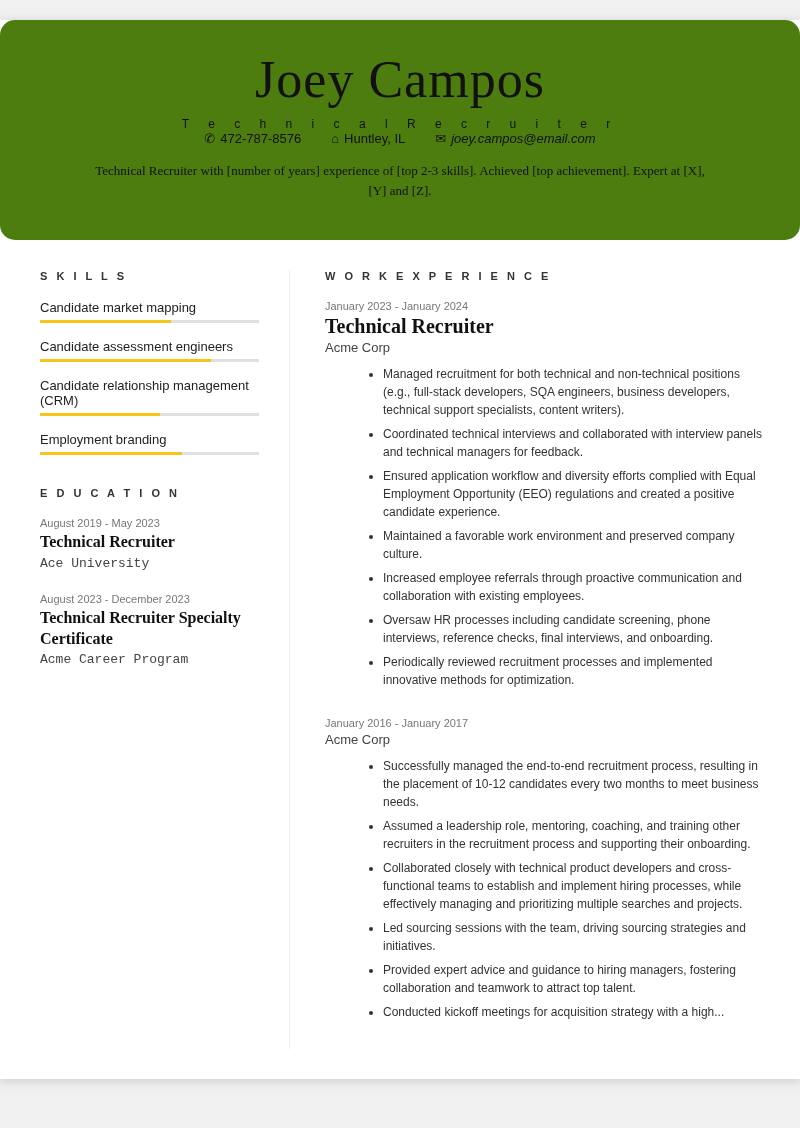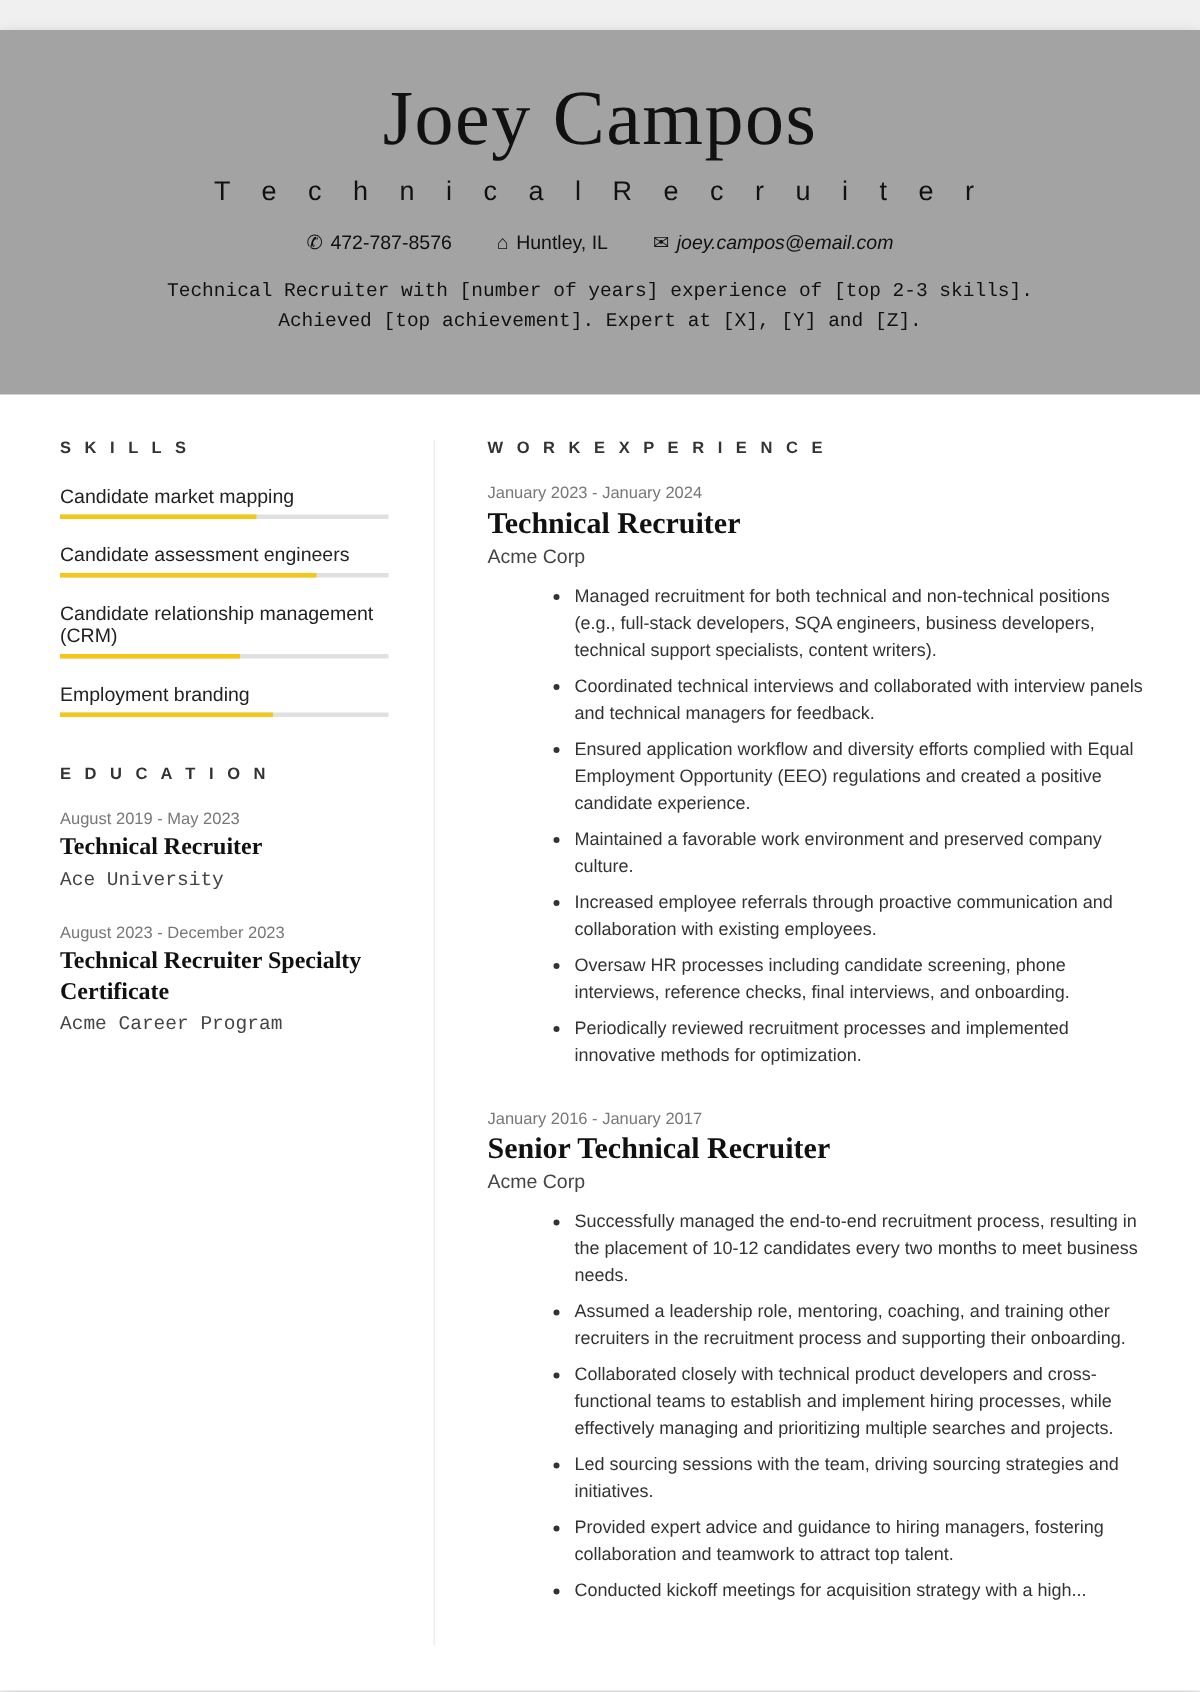--- a/index.html
+++ b/index.html
@@ -10,38 +10,38 @@
       justify-content: center;
       padding: 20px 0;
     }
     .resume {
       width: 800px;
       background: #fff;
       box-shadow: 0 2px 10px rgba(0,0,0,0.15);
     }
     
     .header {
-      background: #a3a3a3;
+      background: #4d7c0f;
       padding: 30px 40px 25px;
       text-align: center;
+      border-radius: 15px;
     }
     .header-name {
       font-size: 52px;
       font-weight: normal;
       font-family: Georgia, serif;
       color: #111;
       letter-spacing: 1px;
       margin-bottom: 8px;
     }
     .header-title {
       font-family: Arial, sans-serif;
-      font-size: 18px;
+      font-size: 12px;
       letter-spacing: 8px;
       color: #111;
-      margin-bottom: 16px;
       font-weight: normal;
     }
     .header-contact {
       display: flex;
       justify-content: center;
       gap: 30px;
       font-size: 13px;
       color: #111;
       font-family: Arial, sans-serif;
       margin-bottom: 14px;
@@ -50,21 +50,21 @@
       display: flex;
       align-items: center;
       gap: 5px;
     }
     .contact-icon {
       font-size: 13px;
     }
     .header-summary {
       font-size: 13px;
       color: #111;
-      font-family: Liberation Mono, monospace;
+      font-family: Liberation Serif, serif;
       max-width: 620px;
       margin: 15px auto;
       line-height: 1.5;
     }
     
     .body {
       display: flex;
       padding: 30px 0;
     }
     
@@ -259,21 +259,20 @@
               <li>Coordinated technical interviews and collaborated with interview panels and technical managers for feedback.</li>
               <li>Ensured application workflow and diversity efforts complied with Equal Employment Opportunity (EEO) regulations and created a positive candidate experience.</li>
               <li>Maintained a favorable work environment and preserved company culture.</li>
               <li>Increased employee referrals through proactive communication and collaboration with existing employees.</li>
               <li>Oversaw HR processes including candidate screening, phone interviews, reference checks, final interviews, and onboarding.</li>
               <li>Periodically reviewed recruitment processes and implemented innovative methods for optimization.</li>
             </ul>
     </div>
           <div class="work-item">
       <div class="work-date">January 2016 - January 2017</div>
-      <div class="work-title">Senior Technical Recruiter</div>
       <div class="work-company">Acme Corp</div>
       <ul class="work-bullets">
               <li>Successfully managed the end-to-end recruitment process, resulting in the placement of 10-12 candidates every two months to meet business needs.</li>
               <li>Assumed a leadership role, mentoring, coaching, and training other recruiters in the recruitment process and supporting their onboarding.</li>
               <li>Collaborated closely with technical product developers and cross-functional teams to establish and implement hiring processes, while effectively managing and prioritizing multiple searches and projects.</li>
               <li>Led sourcing sessions with the team, driving sourcing strategies and initiatives.</li>
               <li>Provided expert advice and guidance to hiring managers, fostering collaboration and teamwork to attract top talent.</li>
               <li>Conducted kickoff meetings for acquisition strategy with a high...</li>
             </ul>
     </div>

